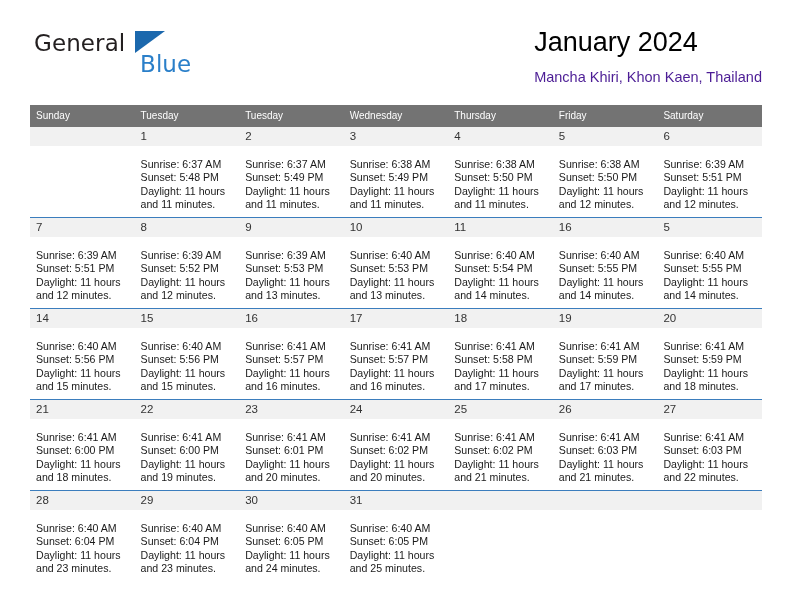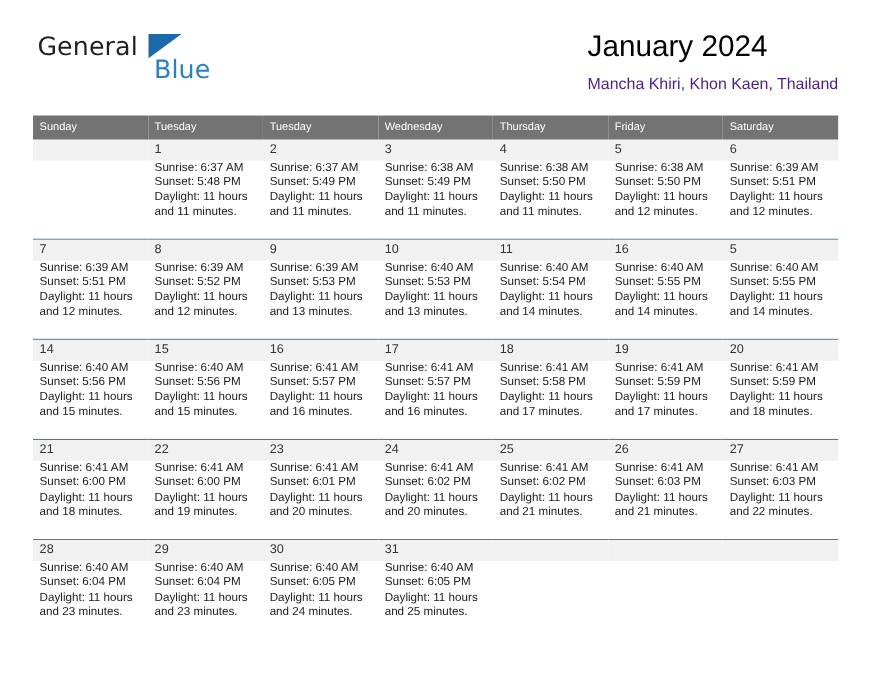--- a/index.html
+++ b/index.html
@@ -127,21 +127,21 @@
     line-height: 15px;
     color: #333333;
     padding: 2px 0 2px 6px;
     height: 15px;
     box-sizing: content-box;
   }
   .daycell.empty .daynum {
     color: transparent;
   }
   .details {
-    padding: 0 6px 0 6px;
+    padding: 12px 6px 0 6px;
     font-size: 10.6px;
     line-height: 13.4px;
     color: #1a1a1a;
   }
   .details div {
     white-space: nowrap;
   }
   .details .daylight-wrap {
     white-space: normal;
   }

